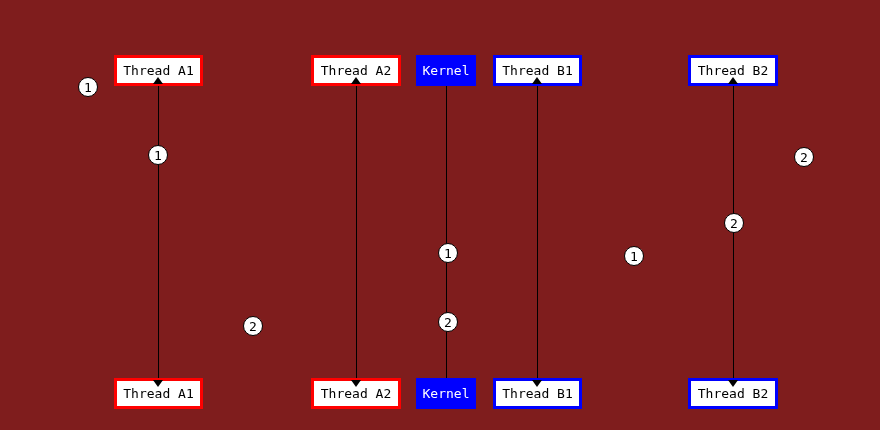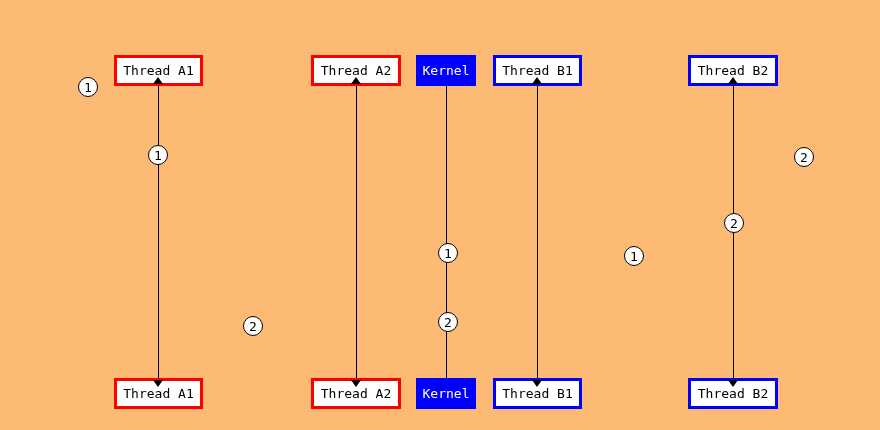--- a/index.html
+++ b/index.html
@@ -55,21 +55,21 @@
     align-items: center;
     justify-content: center;
     font-size: 13px;
     line-height: 1;
     z-index: 4;
   }
 </style>
 </head>
 <body>
 
-<div class="stage" style="background: #fdba74;">
+<div class="stage" style="background: #7f1d1d;">
     <div class="lifeline" style="left: 158px; top: 86px; height: 292px;"></div>
     <div class="node" style="left: 114px; top: 55px; width: 89px; height: 31px; border-color: rgb(255, 0, 0); background: rgb(255, 255, 255); color: rgb(0, 0, 0);">
       <span class="node-label">Thread A1</span>
     </div>
     <div class="notch up" style="left: 153px; top: 77px;"></div>
     <div class="node" style="left: 114px; top: 378px; width: 89px; height: 31px; border-color: rgb(255, 0, 0); background: rgb(255, 255, 255); color: rgb(0, 0, 0);">
       <span class="node-label">Thread A1</span>
     </div>
     <div class="notch down" style="left: 153px; top: 380px;"></div>
     <div class="lifeline" style="left: 356px; top: 86px; height: 292px;"></div>

